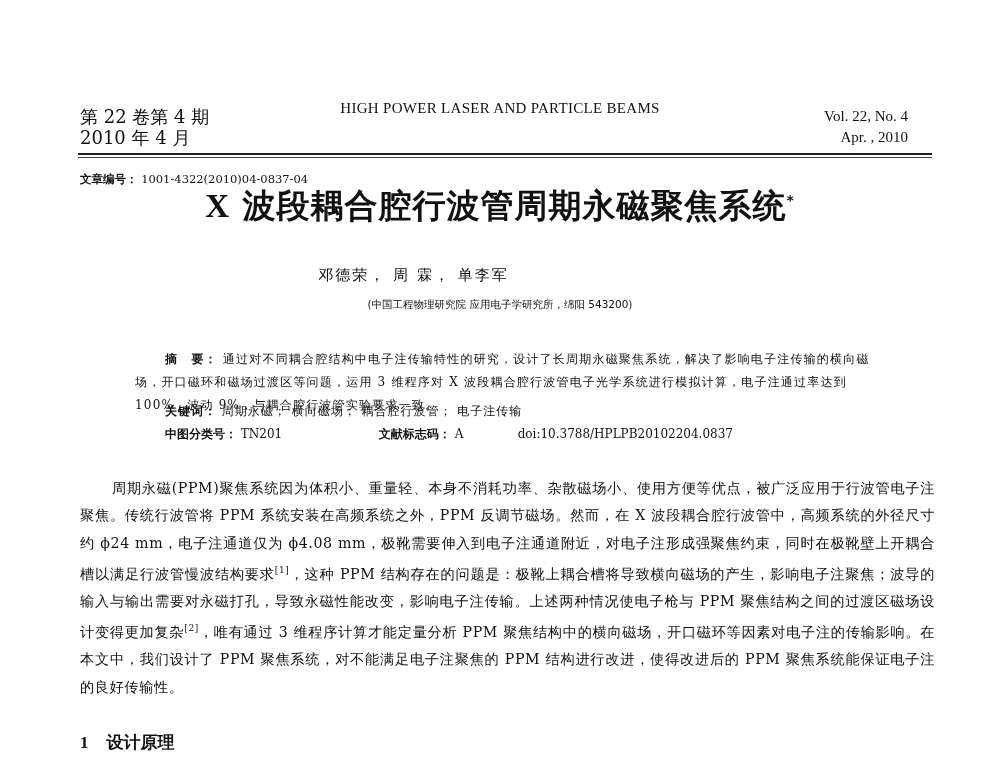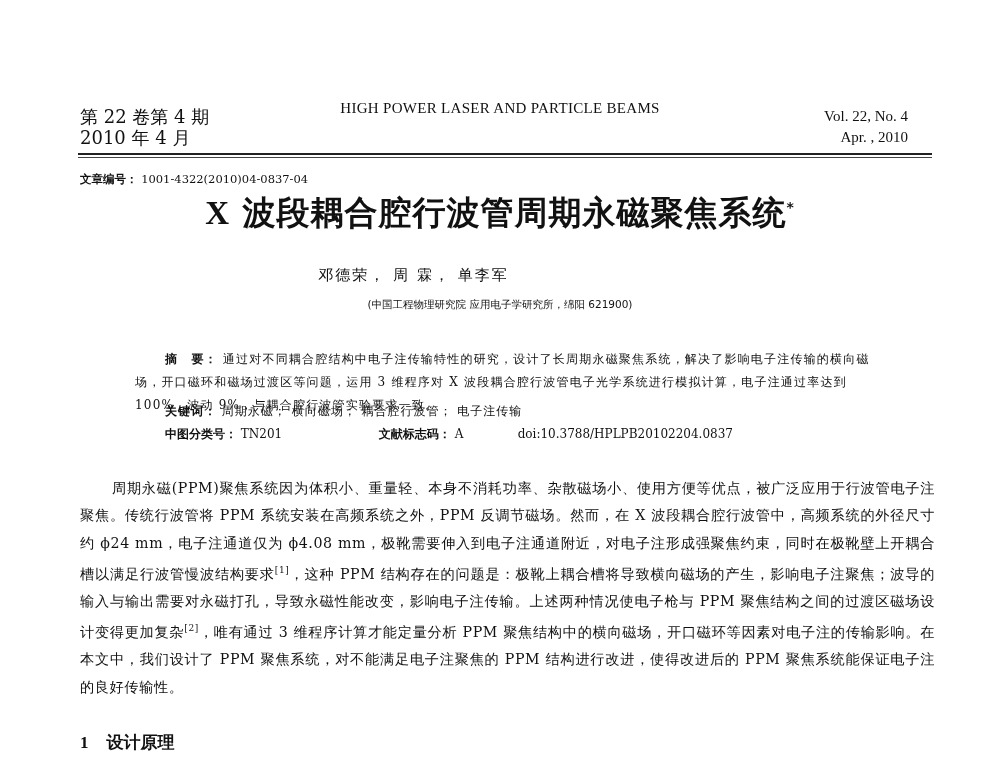--- a/index.html
+++ b/index.html
@@ -11,21 +11,21 @@
   .abs { position: absolute; }
   .hdr-left { left: 80px; top: 106px; font-size: 18px; line-height: 21px; }
   .hdr-center { left: 250px; width: 500px; top: 98px; text-align: center; }
   .journal-cn { font-size: 24px; letter-spacing: 26px; line-height: 30px; padding-left: 26px; }
   .journal-en { font-size: 15px; line-height: 20px; letter-spacing: 0.3px; font-family: "Liberation Serif", serif; }
   .hdr-right { right: 92px; top: 106px; text-align: right; font-size: 15px; line-height: 21px; font-family: "Liberation Serif", serif; }
   .rule1 { left: 78px; width: 854px; top: 153px; height: 0; border-top: 2px solid #222; }
   .rule2 { left: 78px; width: 854px; top: 157px; height: 0; border-top: 1px solid #444; }
   .article-no { left: 80px; top: 172px; font-size: 11.5px; }
   .article-no b { font-family: "DejaVu Sans", sans-serif; font-weight: bold; text-align: center; }
-  .title { left: 0; width: 1000px; top: 191px; text-align: center; font-size: 33px; font-family: "DejaVu Sans", sans-serif; font-weight: bold; letter-spacing: 1px; }
+  .title { left: 0; width: 1000px; top: 184px; text-align: center; font-size: 33px; font-family: "DejaVu Sans", sans-serif; font-weight: bold; letter-spacing: 1px; }
   .title sup { font-size: 14px; vertical-align: super; }
   .title .x { font-family: "Liberation Serif", serif; }
   .authors { left: 0; width: 827px; top: 266px; text-align: center; font-size: 15px; letter-spacing: 2px; }
   .affil { left: 0; width: 1000px; top: 298px; text-align: center; font-size: 10.5px; font-family: "DejaVu Sans", sans-serif; }
   .abstract { left: 135px; width: 740px; top: 348px; font-size: 12px; line-height: 23px; letter-spacing: 1.2px; }
   .abstract .lbl { font-family: "DejaVu Sans", sans-serif; font-weight: bold; margin-left: 30px; }
   .kw { left: 165px; top: 400px; font-size: 12px; line-height: 23px; letter-spacing: 1px; }
   .kw .lbl, .cls .lbl { font-family: "DejaVu Sans", sans-serif; font-weight: bold; }
   .cls { left: 165px; top: 423px; font-size: 12px; line-height: 23px; }
   .cls span { display: inline-block; }
@@ -57,21 +57,21 @@
 <div class="abs article-no">
   <b>文章编号：</b>
   <span>1001-4322(2010)04-0837-04</span>
 </div>
 
 <div class="abs title">
   <span class="x">X</span><span> 波段耦合腔行波管周期永磁聚焦系统</span><sup>*</sup>
 </div>
 
 <div class="abs authors">邓德荣，  周  霖，  单李军</div>
-<div class="abs affil">(中国工程物理研究院 应用电子学研究所，绵阳 621900)</div>
+<div class="abs affil">(中国工程物理研究院 应用电子学研究所，绵阳 543200)</div>
 
 <div class="abs abstract">
   <span class="lbl">摘　要：</span>
   <span>通过对不同耦合腔结构中电子注传输特性的研究，设计了长周期永磁聚焦系统，解决了影响电子注传输的横向磁场，开口磁环和磁场过渡区等问题，运用 3 维程序对 X 波段耦合腔行波管电子光学系统进行模拟计算，电子注通过率达到 100%，波动 9%，与耦合腔行波管实验要求一致。</span>
 </div>
 
 <div class="abs kw">
   <span class="lbl">关键词：</span>
   <span>周期永磁；</span>
   <span>横向磁场；</span>

